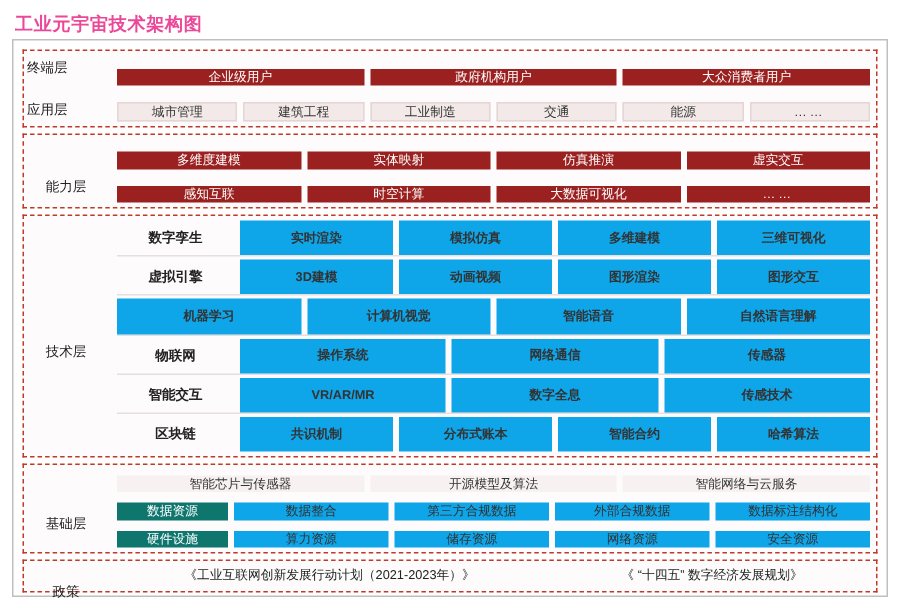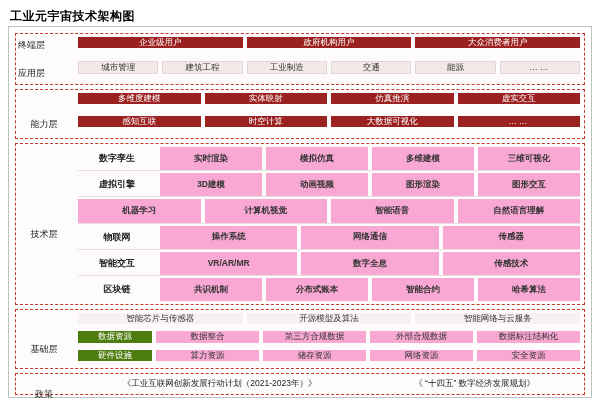--- a/index.html
+++ b/index.html
@@ -12,21 +12,21 @@
     position: relative;
     width: 600px; height: 405px;
     background: #ffffff;
     overflow: hidden;
   }
   .title {
     position: absolute;
     left: 10px; top: 8px;
     font-size: 12px;
     font-weight: bold;
-    color: #000000;
+    color: #ec4899;
     letter-spacing: 0.5px;
   }
   .frame {
     position: absolute;
     left: 8px; top: 26px;
     width: 584px; height: 372px;
     border: 1px solid #bfbfbf;
     background: #fff;
   }
   
@@ -53,53 +53,53 @@
     display: flex;
     flex-direction: column;
     justify-content: center;
     gap: 3px;
     padding: 3px 4px;
   }
   .row {
     display: flex;
     gap: 4px;
     flex: 1;
-    align-items: flex-start;
+    align-items: flex-end;
   }
   .cell {
     flex: 1;
     display: flex;
     align-items: center;
     justify-content: center;
     font-size: 8.5px;
     text-align: center;
     line-height: 1.1;
     padding: 1px 2px;
     white-space: nowrap;
     overflow: hidden;
   }
   .dark {
     background: #9b2120;
     color: #ffffff;
   }
   .mid {
-    background: #4d7c0f;
+    background: #0f766e;
     color: #ffffff;
   }
   .light {
     background: #f2e9e8;
     color: #333333;
     border: 1px solid #e4d6d4;
   }
   .lighter {
     background: #f7f2f1;
     color: #333333;
   }
   .plain {
-    background: #f9a8d4;
+    background: #0ea5e9;
     color: #333333;
   }
   .label-cell {
     flex: 0 0 78px;
     display: flex;
     align-items: center;
     justify-content: center;
     font-size: 9px;
     color: #222;
     background: transparent;

